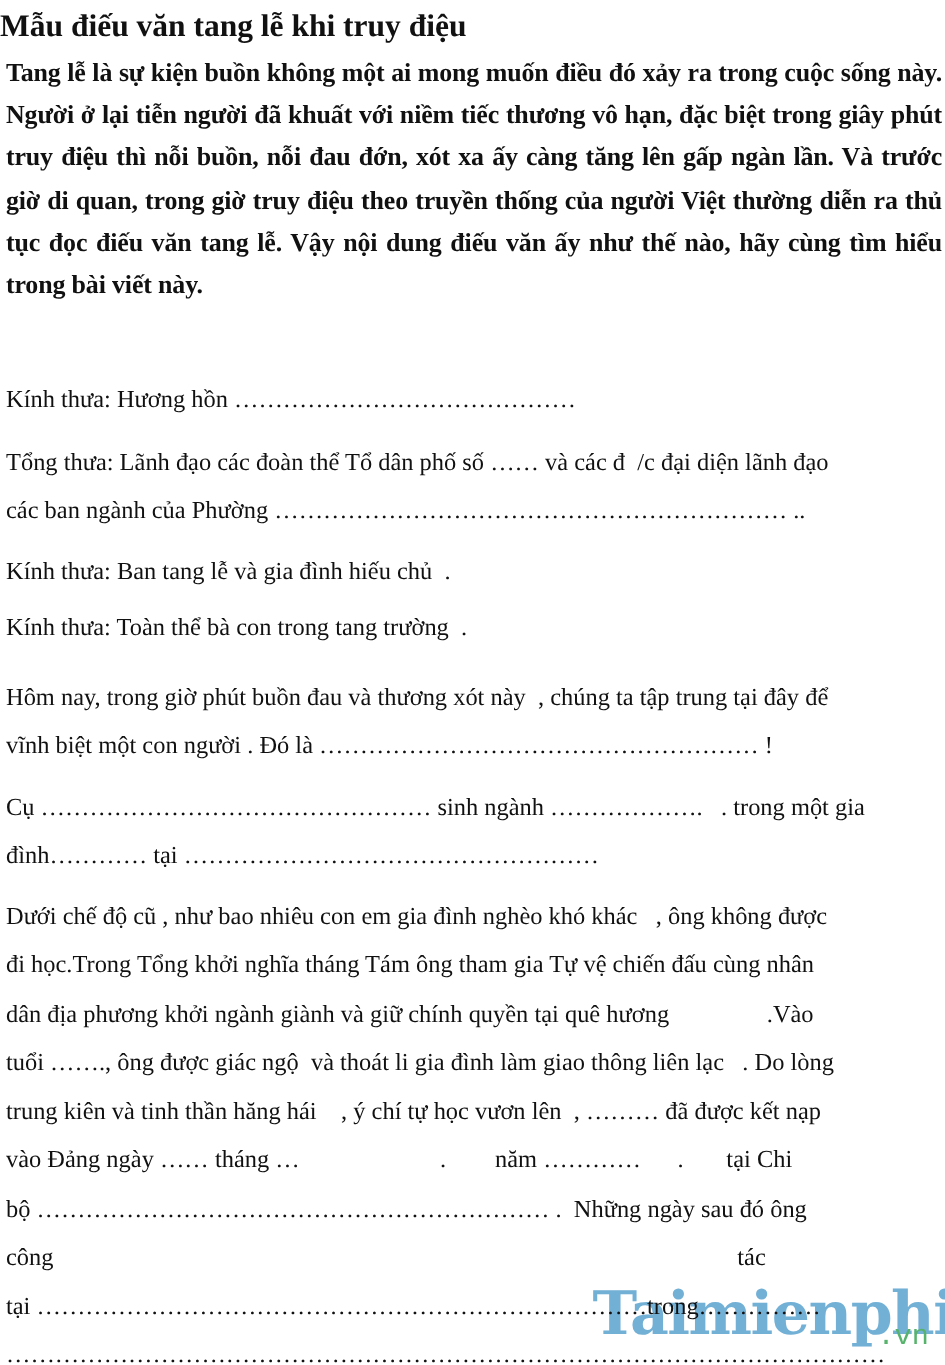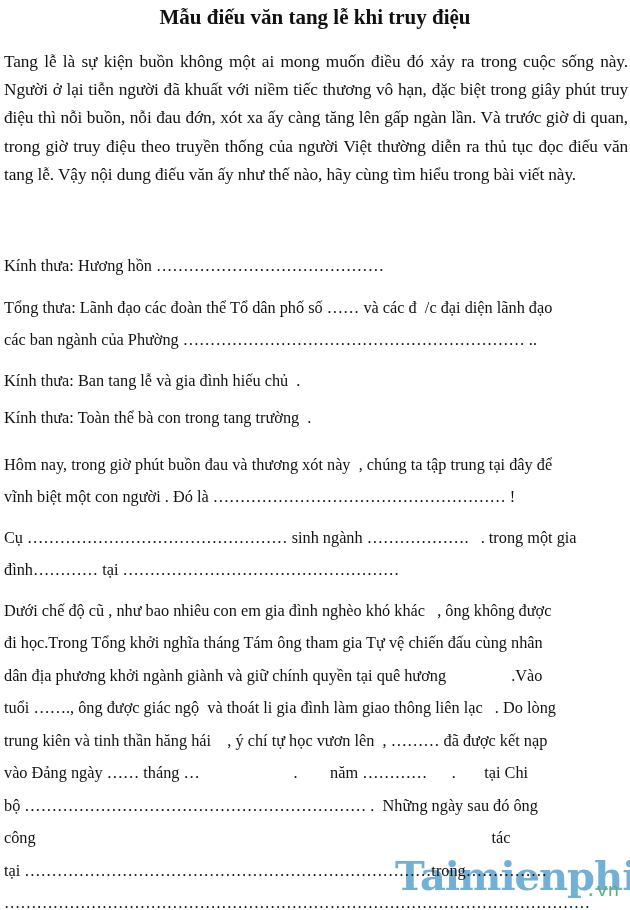--- a/index.html
+++ b/index.html
@@ -1,22 +1,22 @@
 <!DOCTYPE html>
 <html><head>
 <meta charset="utf-8">
 <style>
   html, body { margin: 0; padding: 0; background: #ffffff; }
   body { width: 630px; height: 910px; overflow: hidden; position: relative;
     font-family: "Liberation Serif", "DejaVu Serif", serif; color: #111; }
   .page { position: absolute; left: 0; top: 0; width: 630px; height: 910px; }
-  .title { position: absolute; top: 4px; left: 0; width: 630px; text-align: center;
+  .title { position: absolute; top: 4px; left: 0; width: 630px; text-align: left;
     font-weight: bold; font-size: 21px; line-height: 26px; }
-  .intro { position: absolute; top: 48px; left: 4px; width: 624px;
-    font-weight: normal; font-size: 17.3px; line-height: 28.2px; text-align: justify; letter-spacing: -0.1px; }
+  .intro { position: absolute; top: 35px; left: 4px; width: 624px;
+    font-weight: bold; font-size: 17.3px; line-height: 28.2px; text-align: justify; letter-spacing: -0.1px; }
   .line { position: absolute; left: 4px; font-size: 16.3px; line-height: 20px; white-space: pre; }
   .watermark { position: absolute; left: 395px; top: 852px; font-size: 40px; font-weight: bold;
     color: #5ba3cf; opacity: 0.85; font-family: "DejaVu Serif", serif; letter-spacing: -1px; }
   .watermark-vn { position: absolute; left: 585px; top: 880px; font-size: 19px; color: #57b36c;
     font-family: Liberation Mono, monospace; }
   .textlayer { position: absolute; left: 0; top: 0; z-index: 2; }
 </style>
 </head>
 <body>
 

